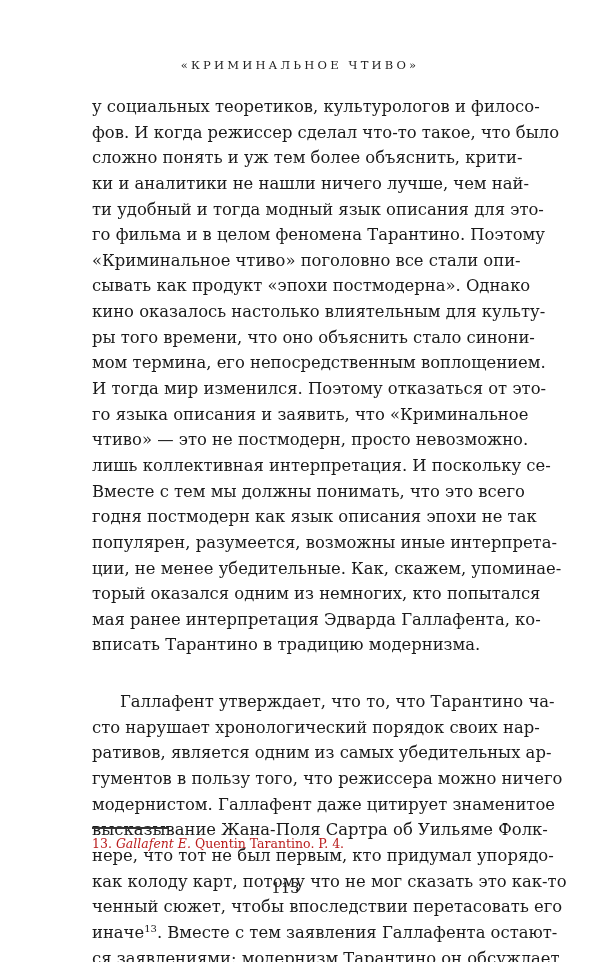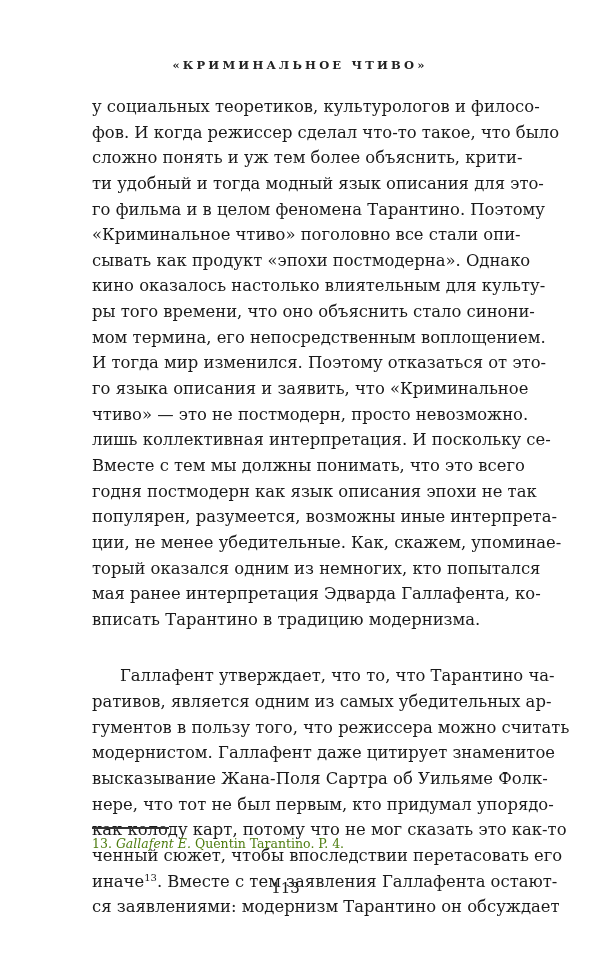--- a/index.html
+++ b/index.html
@@ -1,60 +1,62 @@
 <!DOCTYPE html>
 <html><head>
 <meta charset="utf-8">
 <style>
   html, body { margin: 0; padding: 0; background: #ffffff; }
   body { width: 600px; height: 962px; position: relative; overflow: hidden;
          font-family: "DejaVu Serif", "Liberation Serif", serif; color: #1a1a1a; }
   .running-head { position: absolute; top: 58px; left: 0; width: 600px; text-align: center;
-                  font-size: 11.5px; letter-spacing: 3.2px; font-weight: bold; color: #222; }
+                  font-size: 11.5px; letter-spacing: 3.2px; font-weight: normal; color: #222; }
   .body-text { position: absolute; top: 94px; left: 92px; width: 424px; }
   .line { display: block; height: 25.65px; line-height: 25.65px; font-size: 16.4px;
           text-align: justify; text-align-last: justify; white-space: nowrap; overflow: visible; }
   .line.last { text-align-last: left; }
   .line.indent { padding-left: 28px; margin-top: 31px; }
   sup { font-size: 10px; line-height: 0; vertical-align: 6px; margin-top: 16px; }
   .fn-rule { position: absolute; top: 827px; left: 92px; width: 77px; height: 1.5px; background: #333; }
-  .footnote { position: absolute; top: 836px; left: 92px; font-size: 12.5px; color: #4d7c0f; }
+  .footnote { position: absolute; top: 836px; left: 92px; font-size: 12.5px; color: #b91c1c; }
   .footnote em { font-style: italic; }
   .page-number { position: absolute; top: 879px; left: 0; width: 571px; text-align: center; font-size: 15px; }
 </style>
 </head>
 <body>
 
 <div class="running-head">«КРИМИНАЛЬНОЕ ЧТИВО»</div>
 
 <div class="body-text">
   <span class="line"><span>у социальных теоретиков, культурологов и филосо-</span></span>
   <span class="line"><span>фов. И когда режиссер сделал что-то такое, что было</span></span>
   <span class="line"><span>сложно понять и уж тем более объяснить, крити-</span></span>
+  <span class="line"><span>ки и аналитики не нашли ничего лучше, чем най-</span></span>
   <span class="line"><span>ти удобный и тогда модный язык описания для это-</span></span>
   <span class="line"><span>го фильма и в целом феномена Тарантино. Поэтому</span></span>
   <span class="line"><span>«Криминальное чтиво» поголовно все стали опи-</span></span>
   <span class="line"><span>сывать как продукт «эпохи постмодерна». Однако</span></span>
   <span class="line"><span>кино оказалось настолько влиятельным для культу-</span></span>
   <span class="line"><span>ры того времени, что оно объяснить стало синони-</span></span>
   <span class="line"><span>мом термина, его непосредственным воплощением.</span></span>
   <span class="line"><span>И тогда мир изменился. Поэтому отказаться от это-</span></span>
   <span class="line"><span>го языка описания и заявить, что «Криминальное</span></span>
   <span class="line"><span>чтиво» — это не постмодерн, просто невозможно.</span></span>
   <span class="line"><span>лишь коллективная интерпретация. И поскольку се-</span></span>
   <span class="line"><span>Вместе с тем мы должны понимать, что это всего</span></span>
   <span class="line"><span>годня постмодерн как язык описания эпохи не так</span></span>
   <span class="line"><span>популярен, разумеется, возможны иные интерпрета-</span></span>
   <span class="line"><span>ции, не менее убедительные. Как, скажем, упоминае-</span></span>
   <span class="line"><span>торый оказался одним из немногих, кто попытался</span></span>
   <span class="line"><span>мая ранее интерпретация Эдварда Галлафента, ко-</span></span>
   <span class="line last"><span>вписать Тарантино в традицию модернизма.</span></span>
   <span class="line indent"><span>Галлафент утверждает, что то, что Тарантино ча-</span></span>
+  <span class="line"><span>сто нарушает хронологический порядок своих нар-</span></span>
   <span class="line"><span>ративов, является одним из самых убедительных ар-</span></span>
-  <span class="line"><span>гументов в пользу того, что режиссера можно считать</span></span>
+  <span class="line"><span>гументов в пользу того, что режиссера можно ничего</span></span>
   <span class="line"><span>модернистом. Галлафент даже цитирует знаменитое</span></span>
   <span class="line"><span>высказывание Жана-Поля Сартра об Уильяме Фолк-</span></span>
   <span class="line"><span>нере, что тот не был первым, кто придумал упорядо-</span></span>
   <span class="line"><span>как колоду карт, потому что не мог сказать это как-то</span></span>
   <span class="line"><span>ченный сюжет, чтобы впоследствии перетасовать его</span></span>
   <span class="line"><span>иначе</span><sup>13</sup><span>. Вместе с тем заявления Галлафента остают-</span></span>
   <span class="line"><span>ся заявлениями: модернизм Тарантино он обсуждает</span></span>
 </div>
 
 <div class="fn-rule"></div>

